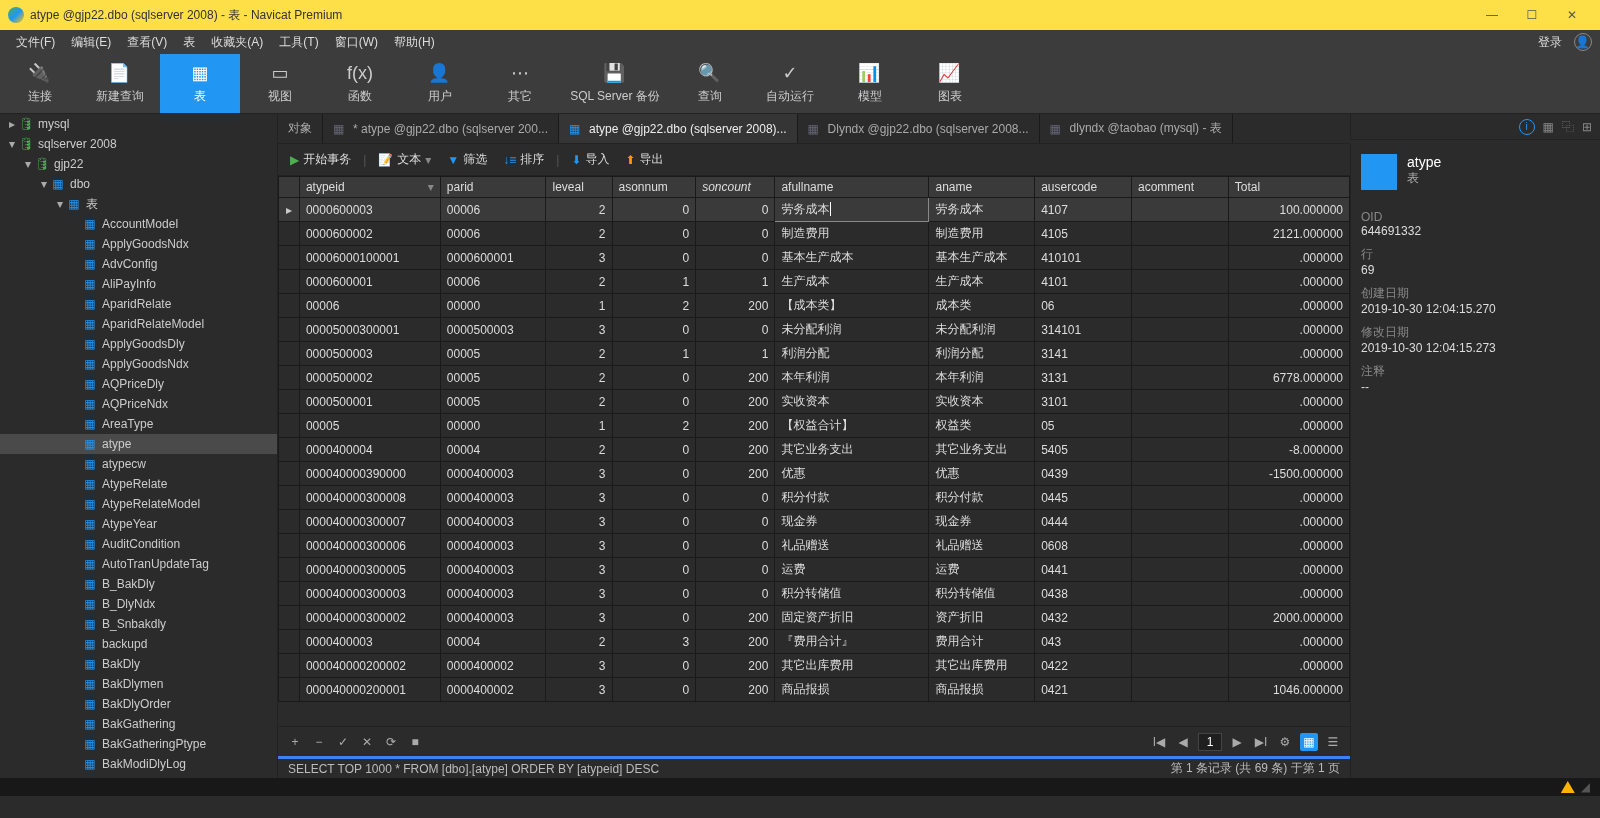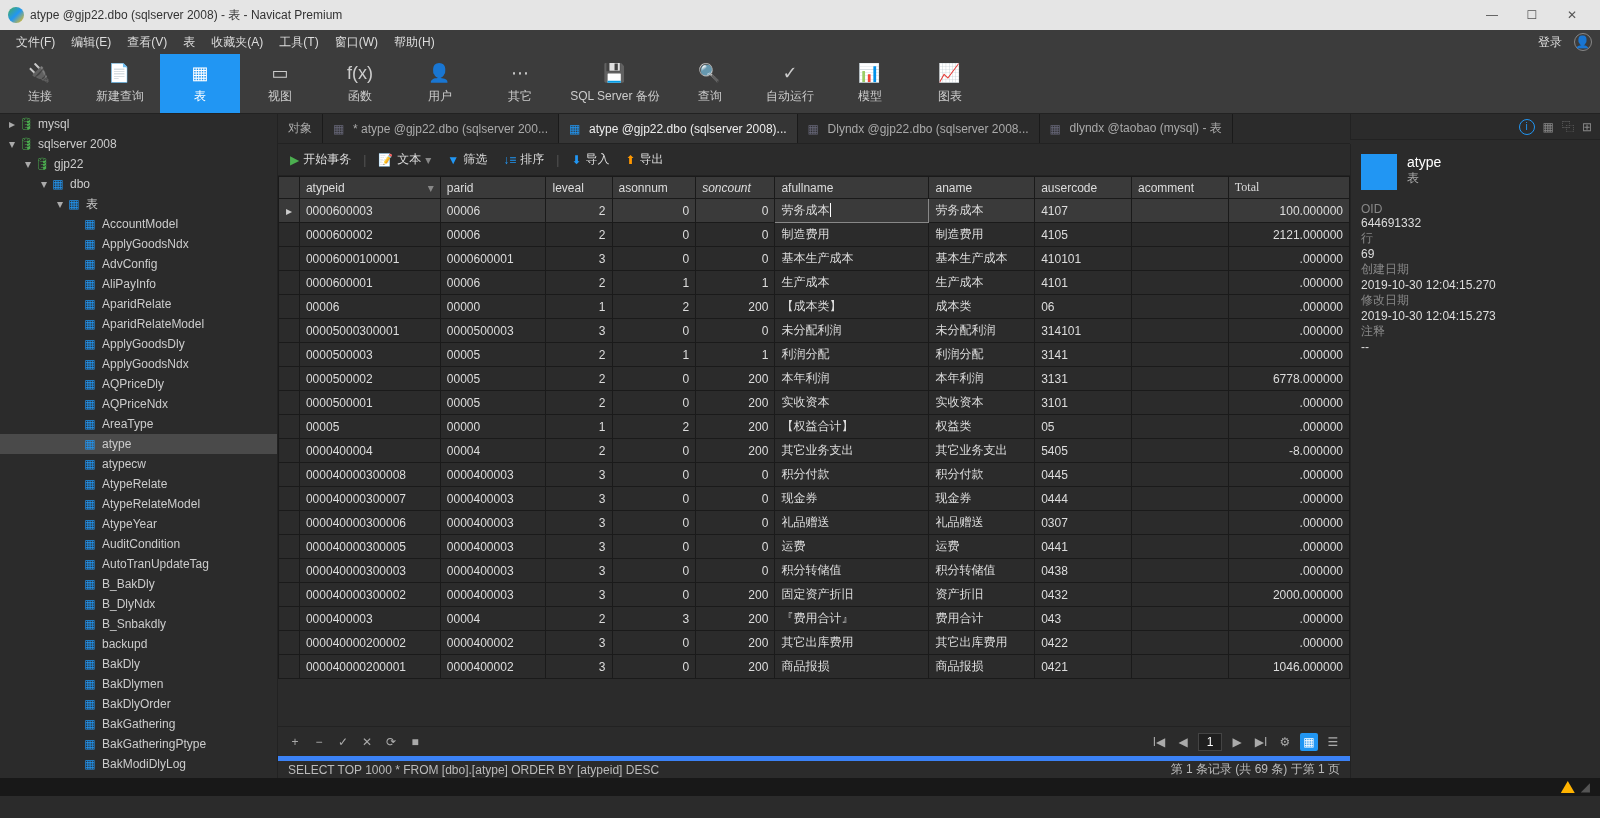--- a/index.html
+++ b/index.html
@@ -1,17 +1,17 @@
 <!DOCTYPE html>
 <html><head>
 <meta charset="utf-8">
 <style>
 *{margin:0;padding:0;box-sizing:border-box;font-family:"Microsoft YaHei",sans-serif;font-size:12px;user-select:none}
 body{background:#2b2b2b;color:#ccc;overflow:hidden;width:1600px;height:818px}
-.titlebar{height:30px;background:#e5e5e5;display:flex;align-items:center;padding:0 8px;color:#333}
+.titlebar{height:30px;background:#fde047;display:flex;align-items:center;padding:0 8px;color:#333}
 .titlebar .logo{width:16px;height:16px;margin-right:6px;background:linear-gradient(135deg,#4caf50,#2196f3,#ffc107);border-radius:50%}
 .titlebar .spacer{flex:1}
 .titlebar .winbtn{width:40px;height:30px;display:flex;align-items:center;justify-content:center;color:#555}
 .menubar{height:24px;background:#3c3c3c;display:flex;align-items:center;padding:0 8px;color:#ddd}
 .menubar .mi{padding:0 8px;white-space:nowrap}
 .menubar .spacer{flex:1}
 .toolbar{height:60px;background:#3c3c3c;display:flex;border-bottom:1px solid #222}
 .toolbar .tbtn{width:80px;display:flex;flex-direction:column;align-items:center;justify-content:center;gap:4px}
 .toolbar .tbtn.active{background:#2196f3;color:#fff}
 .toolbar .ticon{width:28px;height:22px;display:flex;align-items:center;justify-content:center;font-size:18px}
@@ -38,26 +38,26 @@
 .grid .rowptr{width:12px;text-align:center;color:#ccc}
 .editcell{background:#2b2b2b;border:1px solid #888!important}
 .gridfooter{height:30px;display:flex;align-items:center;padding:0 8px;border-top:1px solid #222;gap:6px}
 .gridfooter .spacer{flex:1}
 .fbtn{width:18px;height:18px;display:flex;align-items:center;justify-content:center;color:#aaa}
 .fbtn.accent{background:#2196f3;color:#fff;border-radius:2px}
 .pginput{width:24px;height:18px;background:#1f1f1f;border:1px solid #444;color:#fff;text-align:center}
 .rightpanel{width:250px;background:#2b2b2b;border-left:1px solid #222;padding:10px;display:flex;flex-direction:column;gap:4px}
 .rightpanel .hdr{display:flex;gap:10px;align-items:flex-start;margin-bottom:8px}
 .rightpanel .biggrid{width:36px;height:36px;background:#2196f3}
-.rightpanel .pk{color:#888;}
+.rightpanel .pk{color:#888;margin-top:8px}
 .rightpanel .pv{color:#ddd}
 .rptop{height:26px;display:flex;justify-content:flex-end;gap:8px;padding:0 8px;align-items:center;border-bottom:1px solid #222}
 .rptop .ribtn{width:16px;height:16px;border:1px solid #666;border-radius:8px;display:flex;align-items:center;justify-content:center;color:#2196f3;font-size:10px}
 .tabellipsis{overflow:hidden;text-overflow:ellipsis;max-width:210px}
-.sqlbar{height:22px;background:#2b2b2b;border-top:5px solid #3b82f6;color:#bbb;padding:0 10px;display:flex;align-items:center}
+.sqlbar{height:22px;background:#2b2b2b;border-top:3px solid #3b82f6;color:#bbb;padding:0 10px;display:flex;align-items:center}
 .bottomstrip{height:18px;background:#181818;display:flex;align-items:center;justify-content:flex-end;padding:0 10px;color:#888;font-size:11px}
 .warn{width:14px;height:12px;background:#ffb300;clip-path:polygon(50% 0,100% 100%,0 100%);margin:0 6px}
 .ico-db{color:#4caf50}
 .ico-table{color:#2196f3}
 ::-webkit-scrollbar{width:14px;height:14px}
 ::-webkit-scrollbar-track{background:#2b2b2b}
 ::-webkit-scrollbar-thumb{background:#555}
 </style>
 </head>
 <body>
@@ -377,21 +377,21 @@
                   <th class="rowptr" style="width: 14px;"></th>
                   <th style="width: 128px;">atypeid <span style="float:right;color:#888">▾</span></th>
                   <th style="width: 96px;">parid</th>
                   <th style="width: 60px;">leveal</th>
                   <th style="width: 76px;">asonnum</th>
                   <th style="width: 72px; font-style: italic;">soncount</th>
                   <th style="width: 140px;">afullname</th>
                   <th style="width: 96px;">aname</th>
                   <th style="width: 88px;">ausercode</th>
                   <th style="width: 88px;">acomment</th>
-                  <th style="width: 110px; font-family: Liberation Serif, serif;">Total</th>
+                  <th style="width: 110px;">Total</th>
                 </tr>
               </thead>
               <tbody>
                 <tr class="sel">
                   <td class="rowptr">▸</td>
                   <td>0000600003</td>
                   <td>00006</td>
                   <td class="num">2</td>
                   <td class="num">0</td>
                   <td class="num">0</td>
@@ -526,20 +526,33 @@
                   <td class="num">0</td>
                   <td class="num">200</td>
                   <td>其它业务支出</td>
                   <td>其它业务支出</td>
                   <td>5405</td>
                   <td></td>
                   <td class="num">-8.000000</td>
                 </tr>
                 <tr>
                   <td class="rowptr"></td>
+                  <td>000040000390000</td>
+                  <td>0000400003</td>
+                  <td class="num">3</td>
+                  <td class="num">0</td>
+                  <td class="num">200</td>
+                  <td>优惠</td>
+                  <td>优惠</td>
+                  <td>0439</td>
+                  <td></td>
+                  <td class="num">-1500.000000</td>
+                </tr>
+                <tr>
+                  <td class="rowptr"></td>
                   <td>000040000300008</td>
                   <td>0000400003</td>
                   <td class="num">3</td>
                   <td class="num">0</td>
                   <td class="num">0</td>
                   <td>积分付款</td>
                   <td>积分付款</td>
                   <td>0445</td>
                   <td></td>
                   <td class="num">.000000</td>
@@ -559,21 +572,21 @@
                 </tr>
                 <tr>
                   <td class="rowptr"></td>
                   <td>000040000300006</td>
                   <td>0000400003</td>
                   <td class="num">3</td>
                   <td class="num">0</td>
                   <td class="num">0</td>
                   <td>礼品赠送</td>
                   <td>礼品赠送</td>
-                  <td>0307</td>
+                  <td>0608</td>
                   <td></td>
                   <td class="num">.000000</td>
                 </tr>
                 <tr>
                   <td class="rowptr"></td>
                   <td>000040000300005</td>
                   <td>0000400003</td>
                   <td class="num">3</td>
                   <td class="num">0</td>
                   <td class="num">0</td>

